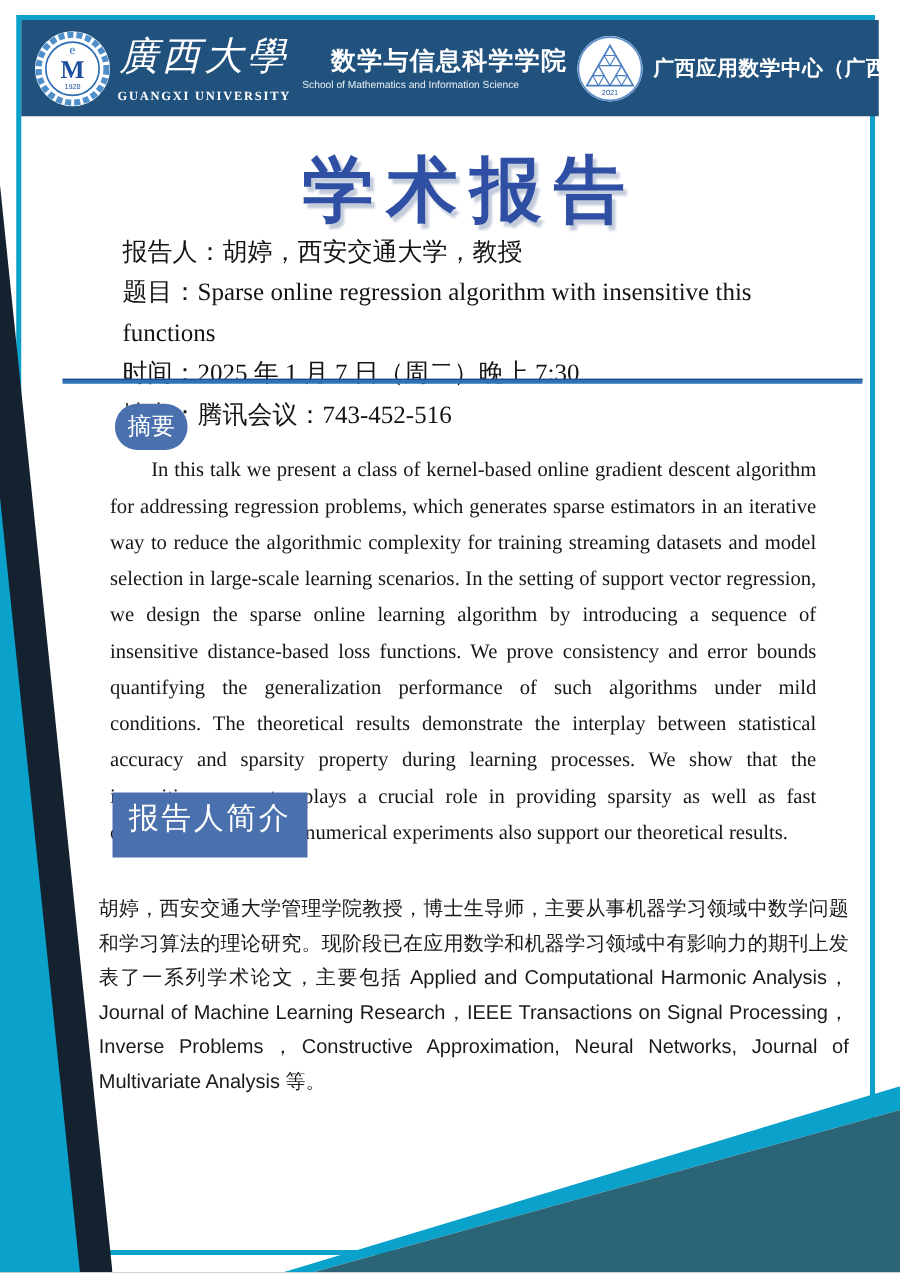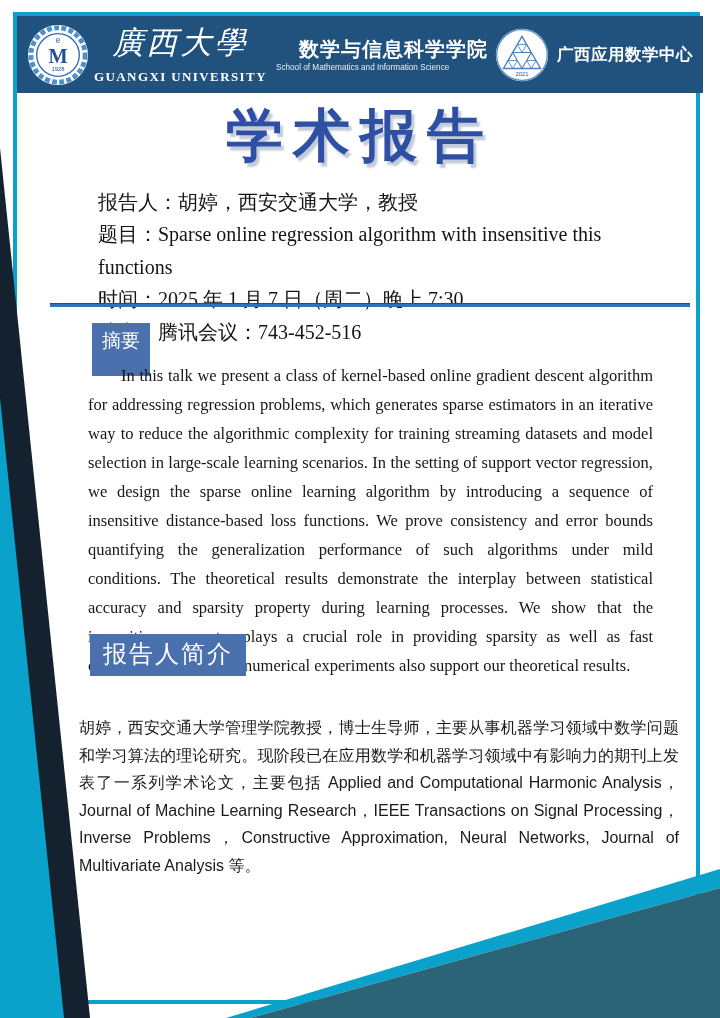--- a/index.html
+++ b/index.html
@@ -21,44 +21,44 @@
   .wedge-teal-br{background:#2B6476;clip-path:polygon(250px 1018px,720px 888px,720px 1018px);}
   
   .header{
     position:absolute;left:17px;top:16px;width:686px;height:77px;
     background:#21527E;z-index:3;display:flex;align-items:center;
     padding:0 6px 0 10px;box-sizing:border-box;color:#fff;
   }
   .emblem{flex:0 0 auto;display:block;}
   .uni-block{margin-left:5px;flex:0 0 auto;text-align:center;}
   .uni-zh{font-family:"Liberation Serif",serif;font-style:italic;font-size:31px;letter-spacing:3px;line-height:1.2;}
-  .uni-en{font-family:"Liberation Serif",serif;font-size:13px;font-weight:bold;letter-spacing:1.4px;margin-top:8px;}
+  .uni-en{font-family:"Liberation Serif",serif;font-size:10px;font-weight:bold;letter-spacing:1.4px;margin-top:8px;}
   .school-block{margin-left:9px;flex:0 0 auto;}
   .school-zh{font-family:"Liberation Sans",sans-serif;font-weight:bold;font-size:20px;letter-spacing:1px;line-height:1.25;margin-left:23px;}
   .school-en{font-family:"Liberation Sans",sans-serif;font-size:8.2px;margin-top:1px;color:#e8eef5;}
   .center-emblem{margin-left:7px;}
   .center-name{margin-left:8px;font-family:"Liberation Sans",sans-serif;font-weight:bold;font-size:16.5px;letter-spacing:.5px;white-space:nowrap;}
   
   .title{
-    position:absolute;left:17px;top:98px;width:686px;margin:0;z-index:3;
+    position:absolute;left:17px;top:98px;width:686px;margin:16px;z-index:3;
     text-align:center;font-size:57px;font-weight:bold;letter-spacing:10px;
     color:#2E4FA3;text-shadow:3px 4px 2px #c3cbda;
     font-family:"Liberation Serif",serif;
   }
   
   .info{position:absolute;left:98px;top:186px;width:575px;z-index:3;
     font-size:20px;line-height:32.4px;color:#141414;}
   
   .divider{position:absolute;left:50px;top:303px;width:640px;height:3px;
     background:#2E74B5;border-top:1px solid #1d4f86;z-index:3;}
   
   .badge{position:absolute;z-index:3;background:#4A71AD;color:#fff;
     font-family:"Liberation Serif",serif;}
-  .abstract-badge{left:92px;top:323px;font-size:19px;padding:5px 10px 22px 10px;}
-  .bio-badge{left:90px;top:634px;font-size:24px;letter-spacing:2px;padding:4px 13px 6px 13px;}
+  .abstract-badge{left:92px;top:323px;font-size:19px;padding:5px 10px 6px 10px;border-radius:18px;}
+  .bio-badge{left:90px;top:634px;font-size:24px;letter-spacing:2px;padding:4px 13px 16px 13px;}
   
   .abstract-text{
     position:absolute;left:88px;top:361px;width:565px;margin:0;z-index:3;
     font-size:16.5px;line-height:29px;color:#161616;text-align:justify;
     text-indent:2em;font-family:"Liberation Serif",serif;
   }
   
   .bio-text{
     position:absolute;left:66px;top:701px;width:600px;margin:13px;z-index:3;
     font-family:"Liberation Sans",sans-serif;font-size:16px;line-height:27.5px;

